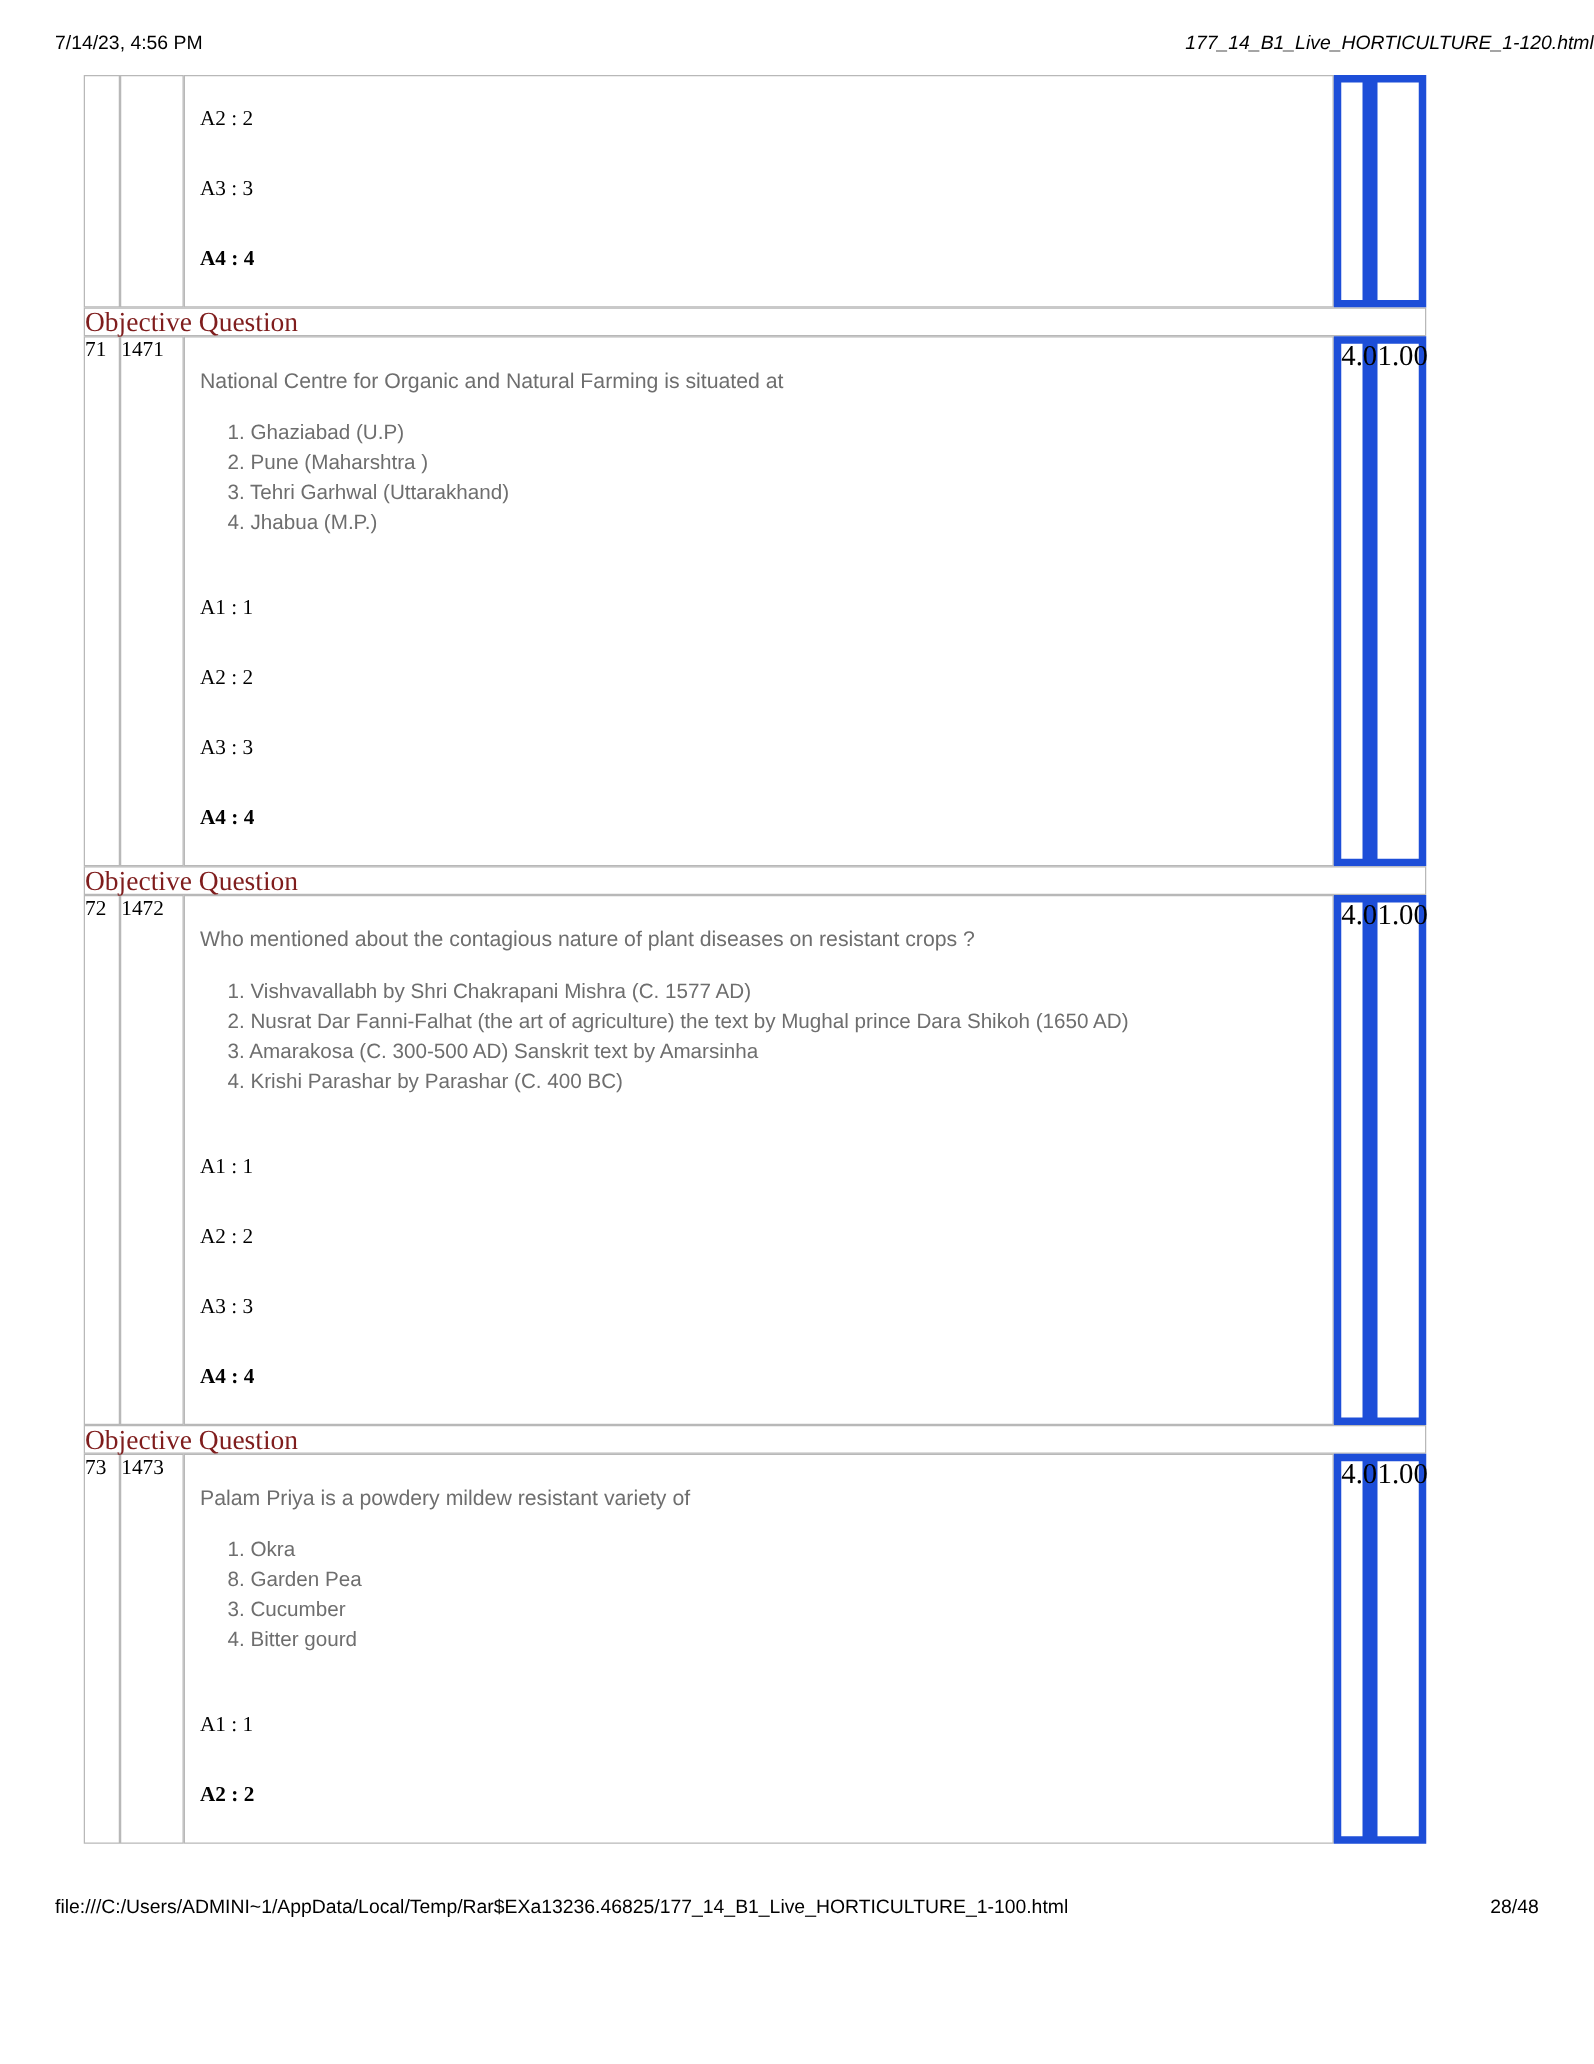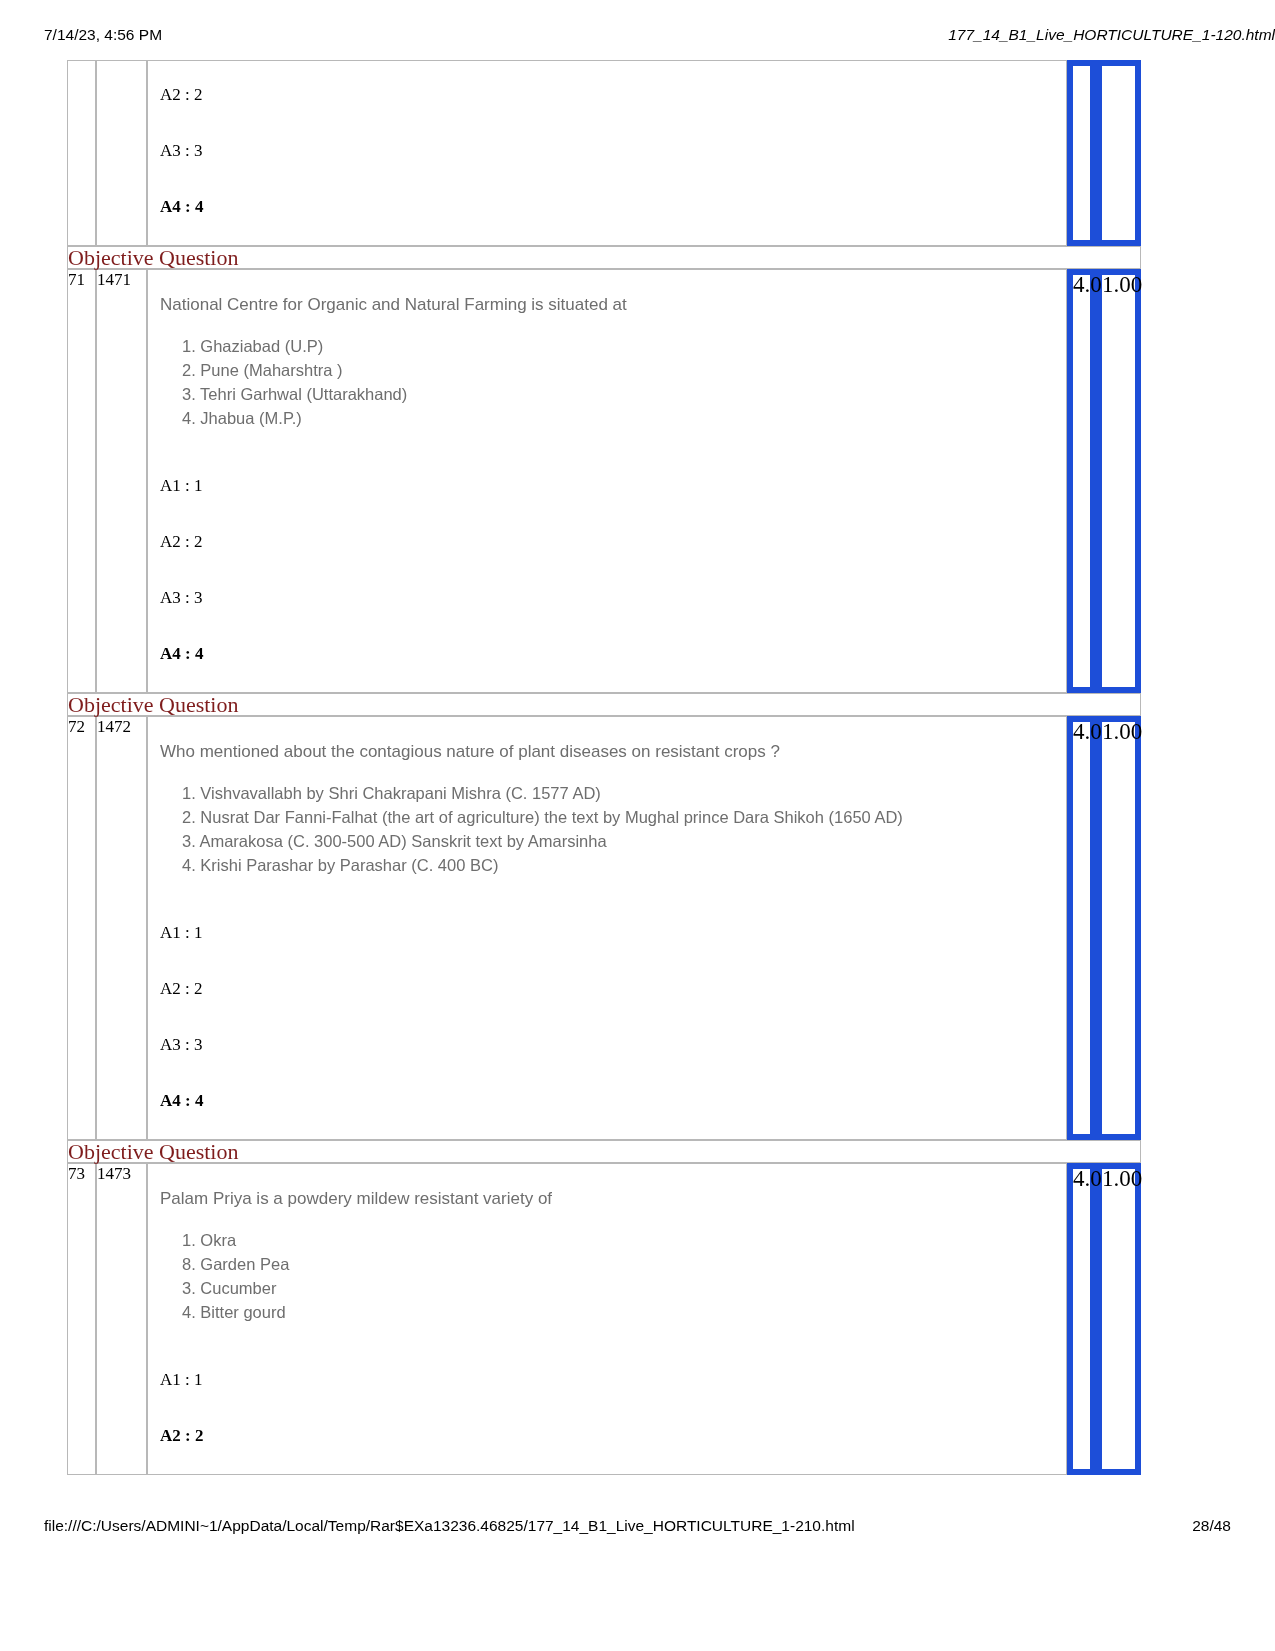--- a/index.html
+++ b/index.html
@@ -259,15 +259,15 @@
         </td>
         <td class="cell-mark">4.0</td>
         <td class="cell-neg">1.00</td>
       </tr>
 
     </tbody>
   </table>
 </div>
 
 <div class="page-footer">
-  <span class="pf-left">file:///C:/Users/ADMINI~1/AppData/Local/Temp/Rar$EXa13236.46825/177_14_B1_Live_HORTICULTURE_1-210.html</span>
+  <span class="pf-left">file:///C:/Users/ADMINI~1/AppData/Local/Temp/Rar$EXa13236.46825/177_14_B1_Live_HORTICULTURE_1-100.html</span>
   <span class="pf-right">28/48</span>
 </div>
 
 </body></html>

